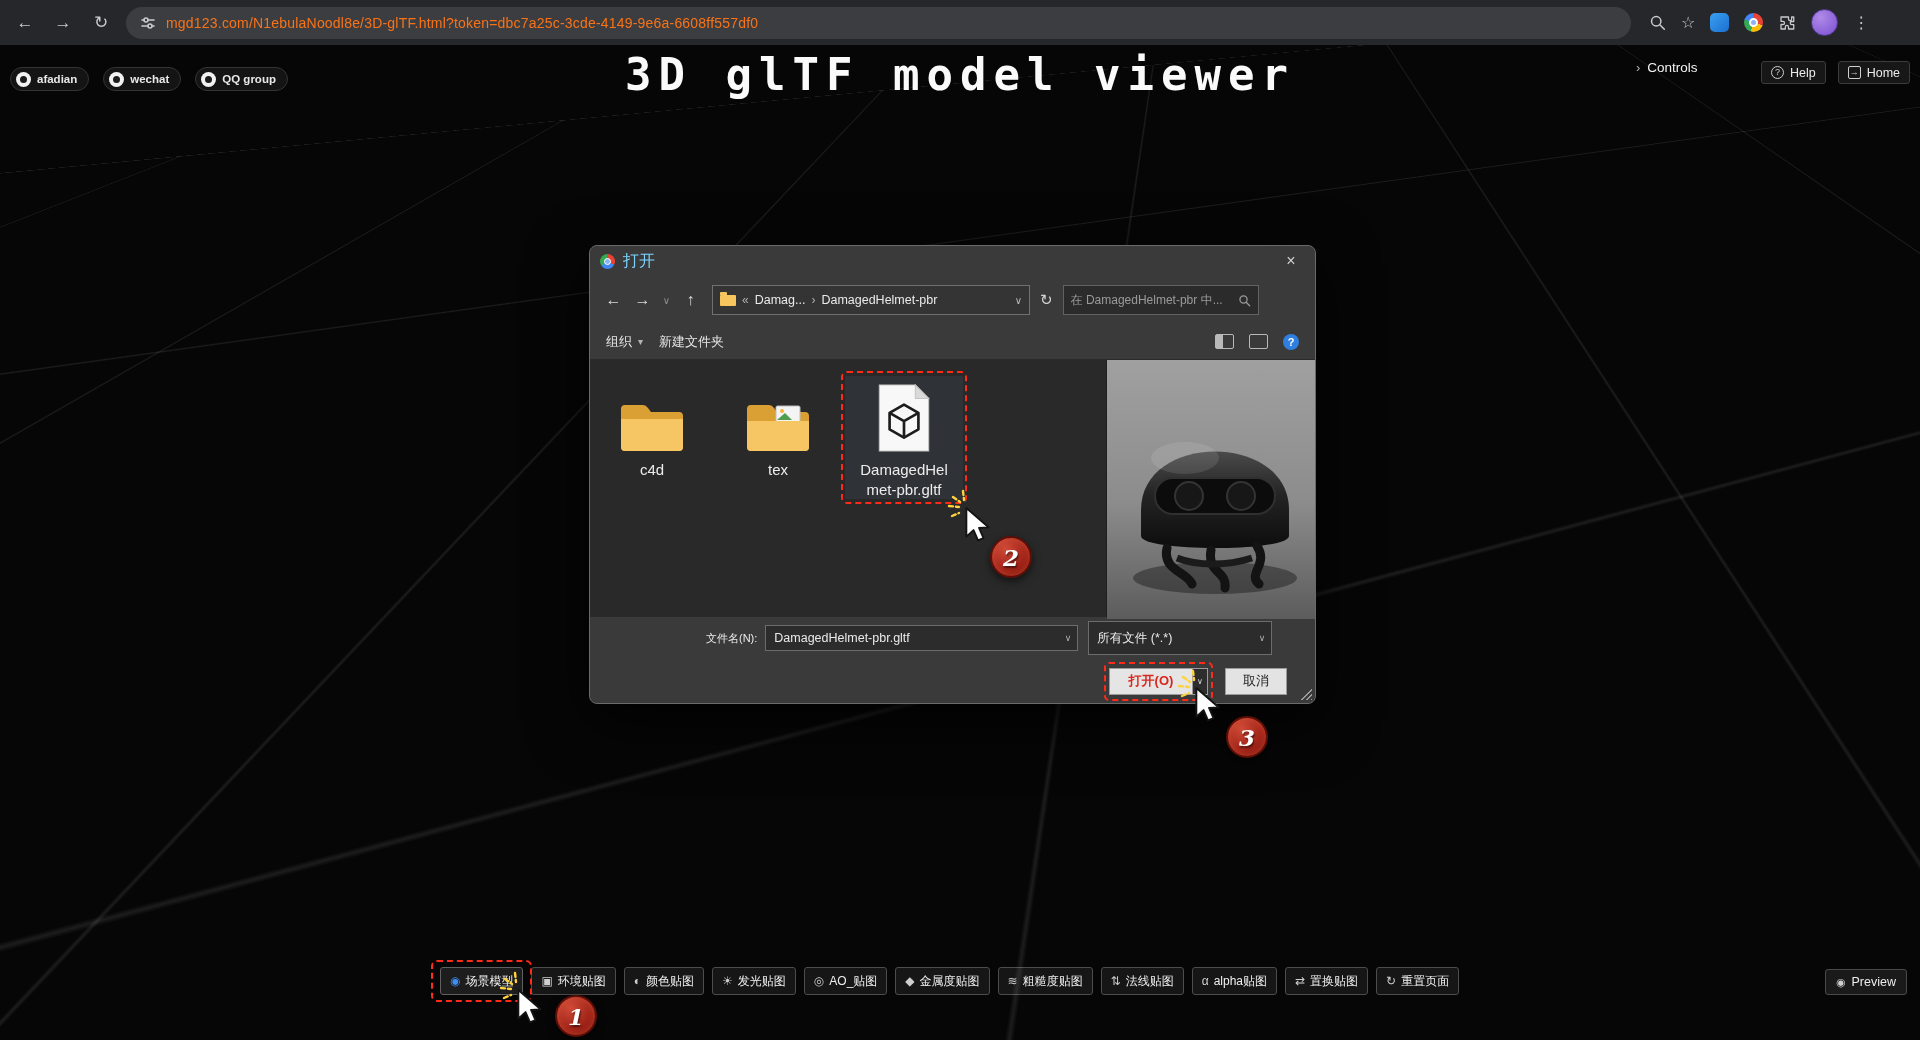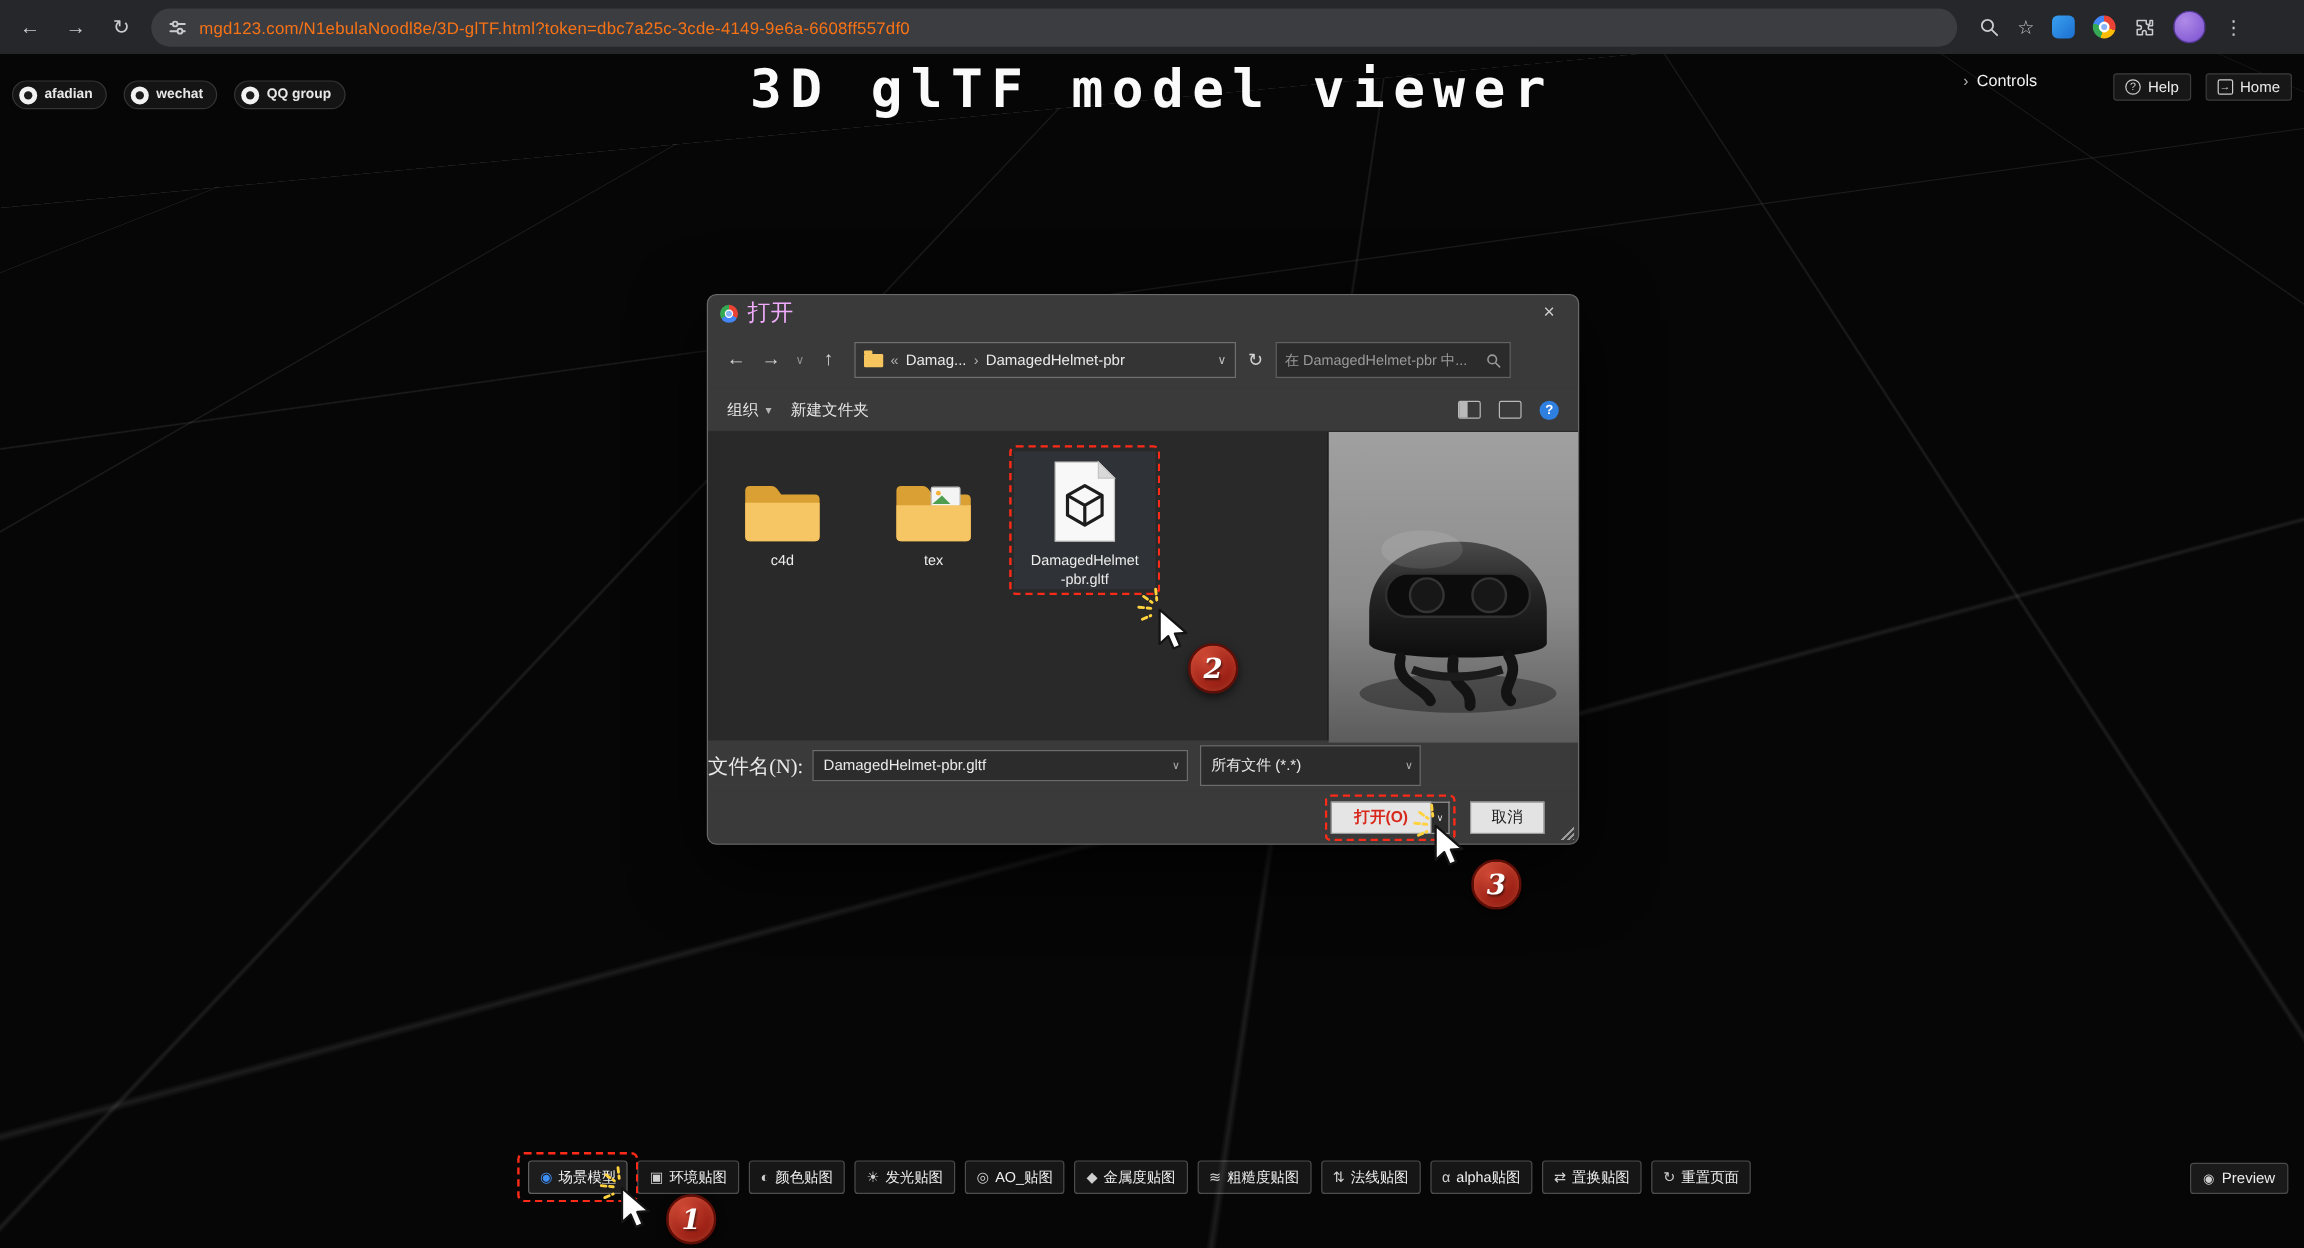--- a/index.html
+++ b/index.html
@@ -46,21 +46,21 @@
   .chip-ico { width:13px; height:13px; border:1px solid #cfcfcf; border-radius:50%; color:#cfcfcf; font-size:9px; line-height:1; display:flex; align-items:center; justify-content:center; }
   .chip-ico.sq { border-radius:2px; }
 
   
   .dlg { position:absolute; left:589px; top:200px; width:727px; height:459px; background:#3a3a3a; border:1px solid #6a6a6a; border-radius:8px;
     box-shadow:0 18px 60px rgba(0,0,0,.78); z-index:20; display:flex; flex-direction:column; overflow:visible; }
   .dlg-inner { display:flex; flex-direction:column; width:100%; height:100%; border-radius:8px; overflow:hidden; }
   .dlg-titlebar { height:30px; display:flex; align-items:center; padding:0 10px; gap:8px; background:#3a3a3a; }
   .chrome-ball { width:15px; height:15px; border-radius:50%; background:conic-gradient(#ea4335 0 33%, #4285f4 33% 66%, #34a853 66% 100%); position:relative; flex:none; }
   .chrome-ball::after { content:""; position:absolute; inset:4px; background:#8ab4f8; border:1.5px solid #fff; border-radius:50%; }
-  .dlg-title { color:#f0abfc; font-size:19px; }
+  .dlg-title { color:#7dd3fc; font-size:16px; }
   .dlg-close { margin-left:auto; color:#cfcfcf; font-size:16px; width:28px; text-align:center; }
   .dlg-nav { height:48px; display:flex; align-items:center; padding:0 12px; gap:6px; background:#3a3a3a; }
   .nav-ico { color:#dadada; font-size:16px; width:23px; text-align:center; }
   .nav-ico.dim { color:#8f8f8f; font-size:10px; width:13px; }
   .crumb-box { height:30px; width:318px; background:#343434; border:1px solid #707070; display:flex; align-items:center; padding:0 7px; gap:6px; color:#eaeaea; font-size:12.5px; margin-left:4px; }
   .crumb-folder { width:16px; height:11px; background:#f7c55e; border-radius:1px; position:relative; flex:none; }
   .crumb-folder::before { content:""; position:absolute; top:-3px; left:0; width:7px; height:3px; background:#f7c55e; border-radius:1px 1px 0 0; }
   .crumb-sep { color:#b0b0b0; font-size:12px; }
   .crumb-caret { margin-left:auto; color:#bbb; font-size:10px; }
   .nav-refresh { color:#d2d2d2; font-size:15px; margin:0 4px; }
@@ -71,28 +71,28 @@
   .cmd-item { display:flex; gap:6px; align-items:center; }
   .cmd-caret { color:#b5b5b5; font-size:10px; }
   .cmd-right { margin-left:auto; display:flex; align-items:center; gap:15px; }
   .view-ico { width:19px; height:15px; border:1.5px solid #b9b9b9; border-radius:2px; position:relative; }
   .view-ico.split::before { content:""; position:absolute; left:0; top:0; bottom:0; width:7px; background:#b9b9b9; }
   .help-ico { width:16px; height:16px; border-radius:50%; background:#2f7fe0; color:#fff; font-size:11px; font-weight:bold; display:flex; align-items:center; justify-content:center; }
   .dlg-body { flex:1; display:flex; background:#292929; position:relative; min-height:0; }
   .file-area { flex:1; position:relative; border-right:1px solid #1f1f1f; }
   .file-item { position:absolute; top:16px; width:96px; display:flex; flex-direction:column; align-items:center; }
   .f-icon { height:82px; display:flex; align-items:flex-end; justify-content:center; padding-bottom:5px; }
-  .f-label { color:#ececec; font-size:12px; text-align:center; line-height:1.3; margin-top:2px; word-break:break-all; }
+  .f-label { color:#ececec; font-size:15px; text-align:center; line-height:1.3; margin-top:2px; word-break:break-all; }
   .file-item.selected { width:118px; background:rgba(130,170,230,.07); }
   .file-item.selected .f-label { width:92px; }
   .file-item.selected::after { content:""; position:absolute; inset:-5px -4px; border:2px dashed #ff2a18; border-radius:6px; }
   .preview-pane { width:208px; flex:none; }
   .preview-pane svg { display:block; }
   .dlg-fname { height:42px; display:flex; align-items:center; background:#3a3a3a; }
-  .fname-label { color:#eaeaea; font-size:17px; white-space:nowrap;font-family:Liberation Serif, serif; }
+  .fname-label { margin-left:116px; color:#eaeaea; font-size:11px; white-space:nowrap; }
   .fname-input { margin-left:8px; width:313px; height:26px; background:#2c2c2c; border:1px solid #6c6c6c; position:relative; display:flex; align-items:center; }
   .fname-input input { flex:1; min-width:0; background:transparent; border:none; outline:none; color:#eaeaea; font-size:12.5px; padding:0 20px 0 8px; font-family:inherit; }
   .input-caret { position:absolute; right:6px; color:#b0b0b0; font-size:9px; }
   .ftype-select { margin-left:10px; width:184px; height:26px; background:#2c2c2c; border:1px solid #6c6c6c; color:#eaeaea; font-size:12.5px; padding:16px 8px; display:flex; align-items:center; position:relative; }
   .dlg-actions { height:44px; display:flex; align-items:center; justify-content:flex-end; padding-right:28px; gap:17px; background:#3a3a3a; position:relative; }
   .open-group { position:relative; display:flex; }
   .open-group::after { content:""; position:absolute; inset:-6px -5px; border:2px dashed #ff2a18; border-radius:5px; pointer-events:none; }
   .btn-open { width:84px; height:27px; background:#e5e5e5; border:1px solid #9a9a9a; color:#d8281c; font-weight:bold; font-size:13px; display:flex; align-items:center; justify-content:center; }
   .btn-open-arrow { width:15px; height:27px; background:#2d2d2d; border:1px solid #9a9a9a; border-left:none; color:#ddd; font-size:8px; display:flex; align-items:center; justify-content:center; }
   .btn-cancel { width:62px; height:27px; background:#e3e3e3; border:1px solid #9a9a9a; color:#1b1b1b; font-size:13px; display:flex; align-items:center; justify-content:center; }

